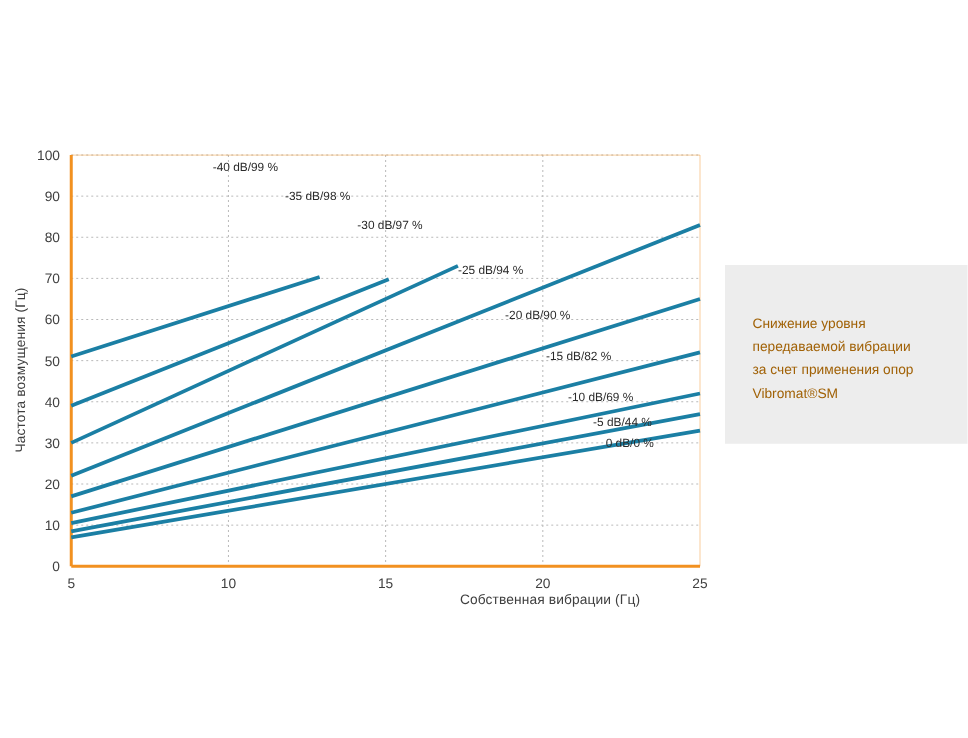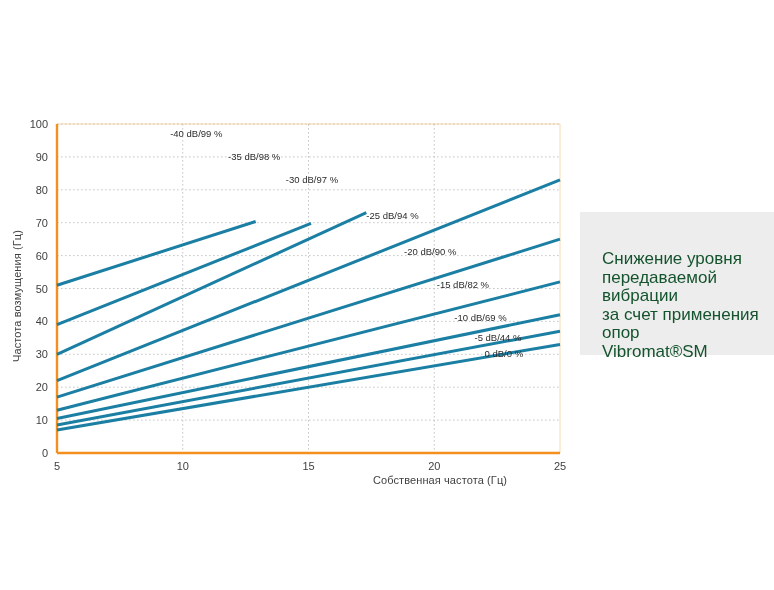--- a/index.html
+++ b/index.html
@@ -69,23 +69,23 @@
     position: absolute;
     left: 580px;
     top: 212px;
     width: 194px;
     height: 143px;
     background: #ededed;
     box-sizing: border-box;
     padding: 38px 0 0 22px;
   }
   #side-note-text {
-    font-size: 17px;
+    font-size: 11px;
     line-height: 18.5px;
-    color: #14532d;
+    color: #a16207;
     white-space: pre-line;
     max-width: 160px;
   }
 
   
   .tick-label {
     font-family: "Liberation Sans", "DejaVu Sans", sans-serif;
     font-size: 11px;
     fill: #3f3f3f;
   }
@@ -162,21 +162,21 @@
           <text x="404.07000000000005" y="255.31" text-anchor="start" class="series-label">-20 dB/90 %</text>
           <text x="436.76500000000004" y="288.21000000000004" text-anchor="start" class="series-label">-15 dB/82 %</text>
           <text x="454.37" y="321.11" text-anchor="start" class="series-label">-10 dB/69 %</text>
           <text x="474.49" y="340.85" text-anchor="start" class="series-label">-5 dB/44 %</text>
           <text x="484.55" y="357.3" text-anchor="start" class="series-label">0 dB/0 %</text>
         </g>
     </svg>
 
     <div class="axis-title" id="y-axis-title">Частота возмущения (Гц)</div>
 
-    <div class="axis-title" id="x-axis-title">Собственная частота (Гц)</div>
+    <div class="axis-title" id="x-axis-title">Собственная вибрации (Гц)</div>
   </div>
 
   <div id="side-note">
     <div id="side-note-text">Снижение уровня
 передаваемой вибрации
 за счет применения опор
 Vibromat®SM</div>
   </div>
 
 </div>

